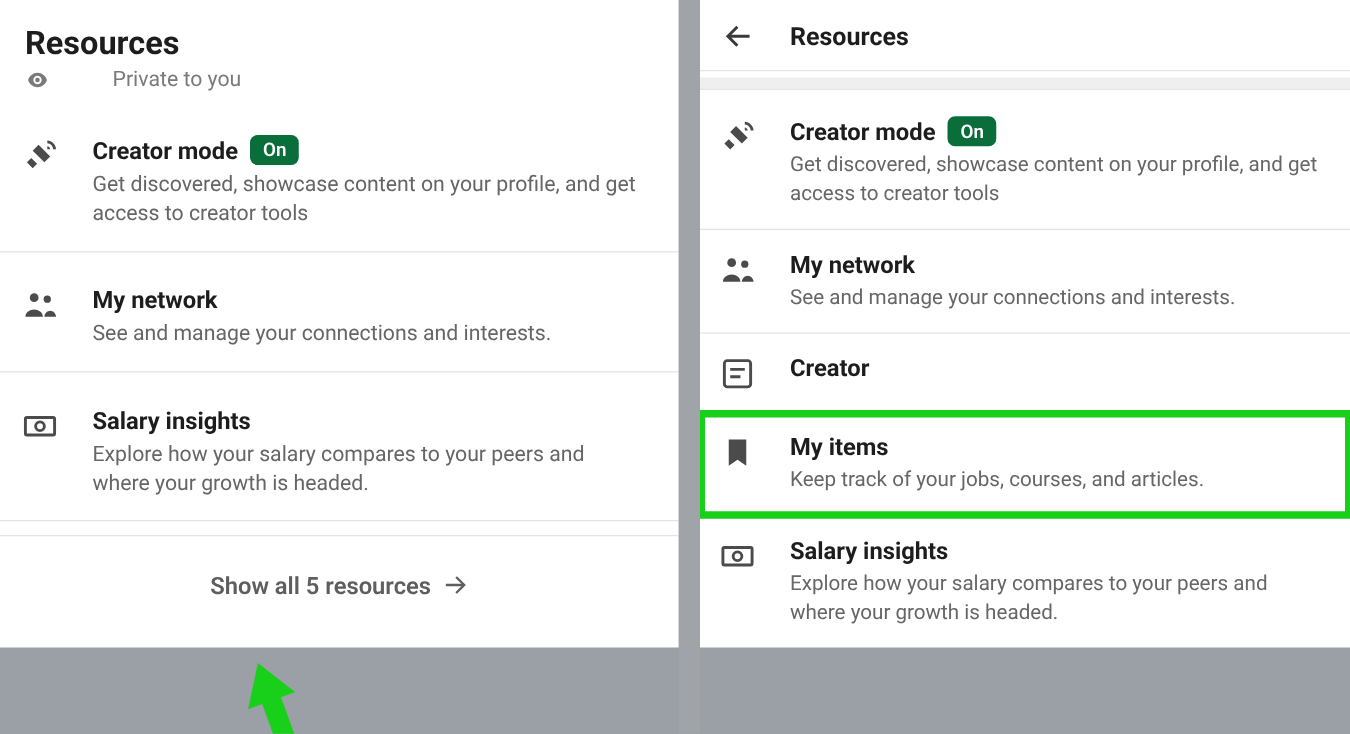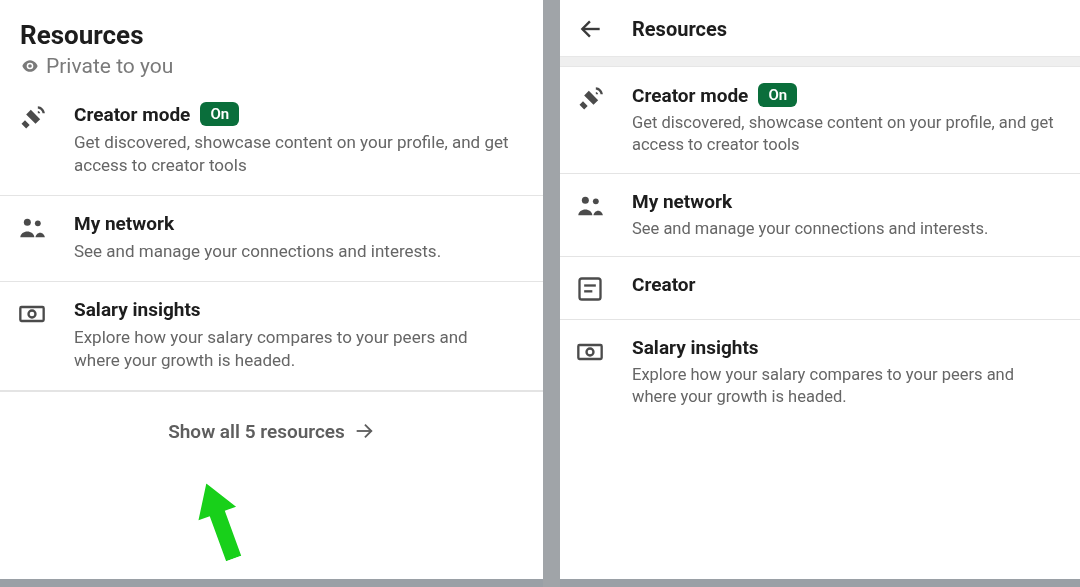--- a/index.html
+++ b/index.html
@@ -6,33 +6,34 @@
   body {
     font-family: -apple-system, BlinkMacSystemFont, "Segoe UI", Roboto, Helvetica, Arial, sans-serif;
     background: #9aa0a6;
     width: 1080px;
     height: 587px;
     overflow: hidden;
     display: flex;
   }
   .pane {
     background: #fff;
-    height: 579px;
+    height: 518px;
     display: flex;
     flex-direction: column;
+    justify-content: space-between;
   }
   .left-pane { width: 543px; }
   .gap { width: 17px; height: 587px; background:#a0a4a8; }
   .right-pane { width: 520px; }
 
   
   .lp-header { padding: 20px 20px 8px 20px; }
   .lp-title { font-size: 26px; font-weight: 700; color:#1d1d1d; }
   .private-row { display:flex; align-items:center; gap:6px; margin-top:4px; }
-  .private-text { color:#7a7a7a; font-size:21px; }
+  .private-text { color:#7a7a7a; font-size:17px;margin-left:44px; }
   .eye-icon { width:20px; height:20px; fill:#7a7a7a; }
 
   .item-row {
     display:flex;
     padding: 16px 20px 18px 18px;
     gap: 16px;
     border-bottom: 1px solid #e4e4e4;
   }
   .item-row:last-of-type { border-bottom: none; }
   .item-left { width: 40px; flex:0 0 40px; display:flex; justify-content:flex-start; padding-top:2px;}
@@ -207,20 +208,31 @@
             <rect x="3" y="3" width="18" height="18" rx="2" fill="none" stroke="#4b4b4b" stroke-width="2"></rect>
             <line x1="7" y1="9" x2="17" y2="9" stroke="#4b4b4b" stroke-width="2"></line>
             <line x1="7" y1="14" x2="14" y2="14" stroke="#4b4b4b" stroke-width="2"></line>
           </svg>
       </div>
       <div class="item-body">
         <div class="item-title">Creator</div>
       </div>
     </div>
 
+    <div class="item-row highlighted">
+      <div class="item-left">
+        <svg class="bookmark-icon" viewBox="0 0 24 24">
+            <path d="M6 3h12v18l-6-4-6 4V3z"></path>
+          </svg>
+      </div>
+      <div class="item-body">
+        <div class="item-title">My items</div>
+        <div class="item-desc">Keep track of your jobs, courses, and articles.</div>
+      </div>
+    </div>
 
     <div class="item-row">
       <div class="item-left">
         <svg class="money-icon" viewBox="0 0 24 24">
             <rect x="2" y="6" width="20" height="12" rx="1" fill="none" stroke="#4b4b4b" stroke-width="2"></rect>
             <circle cx="12" cy="12" r="3" fill="none" stroke="#4b4b4b" stroke-width="2"></circle>
           </svg>
       </div>
       <div class="item-body">
         <div class="item-title">Salary insights</div>

